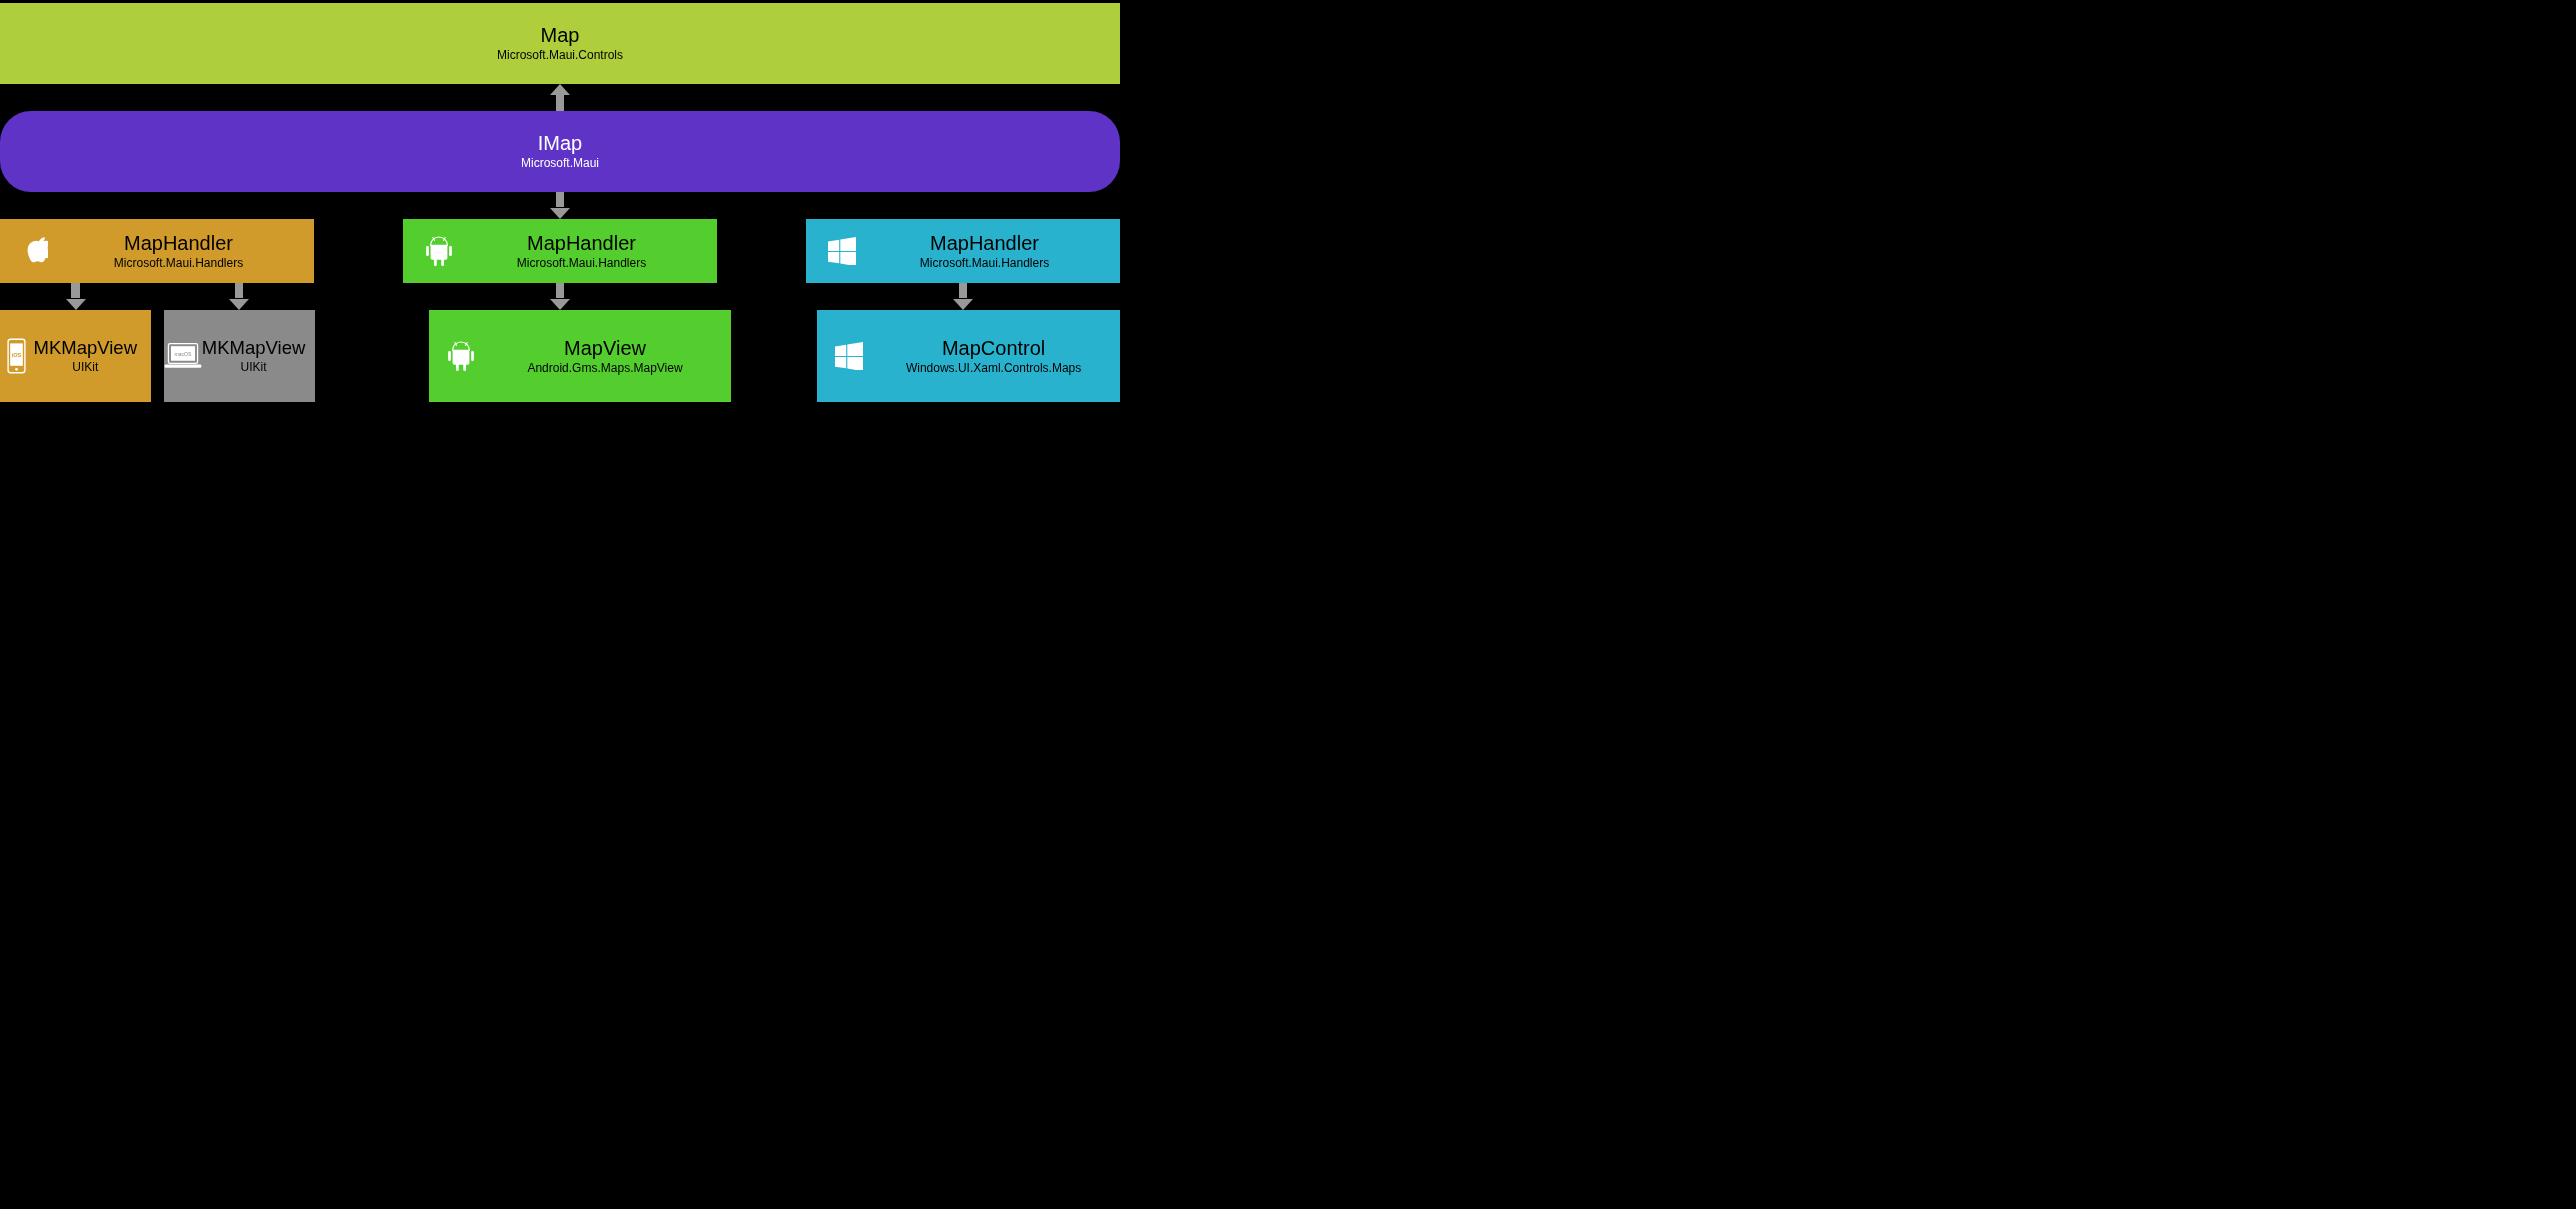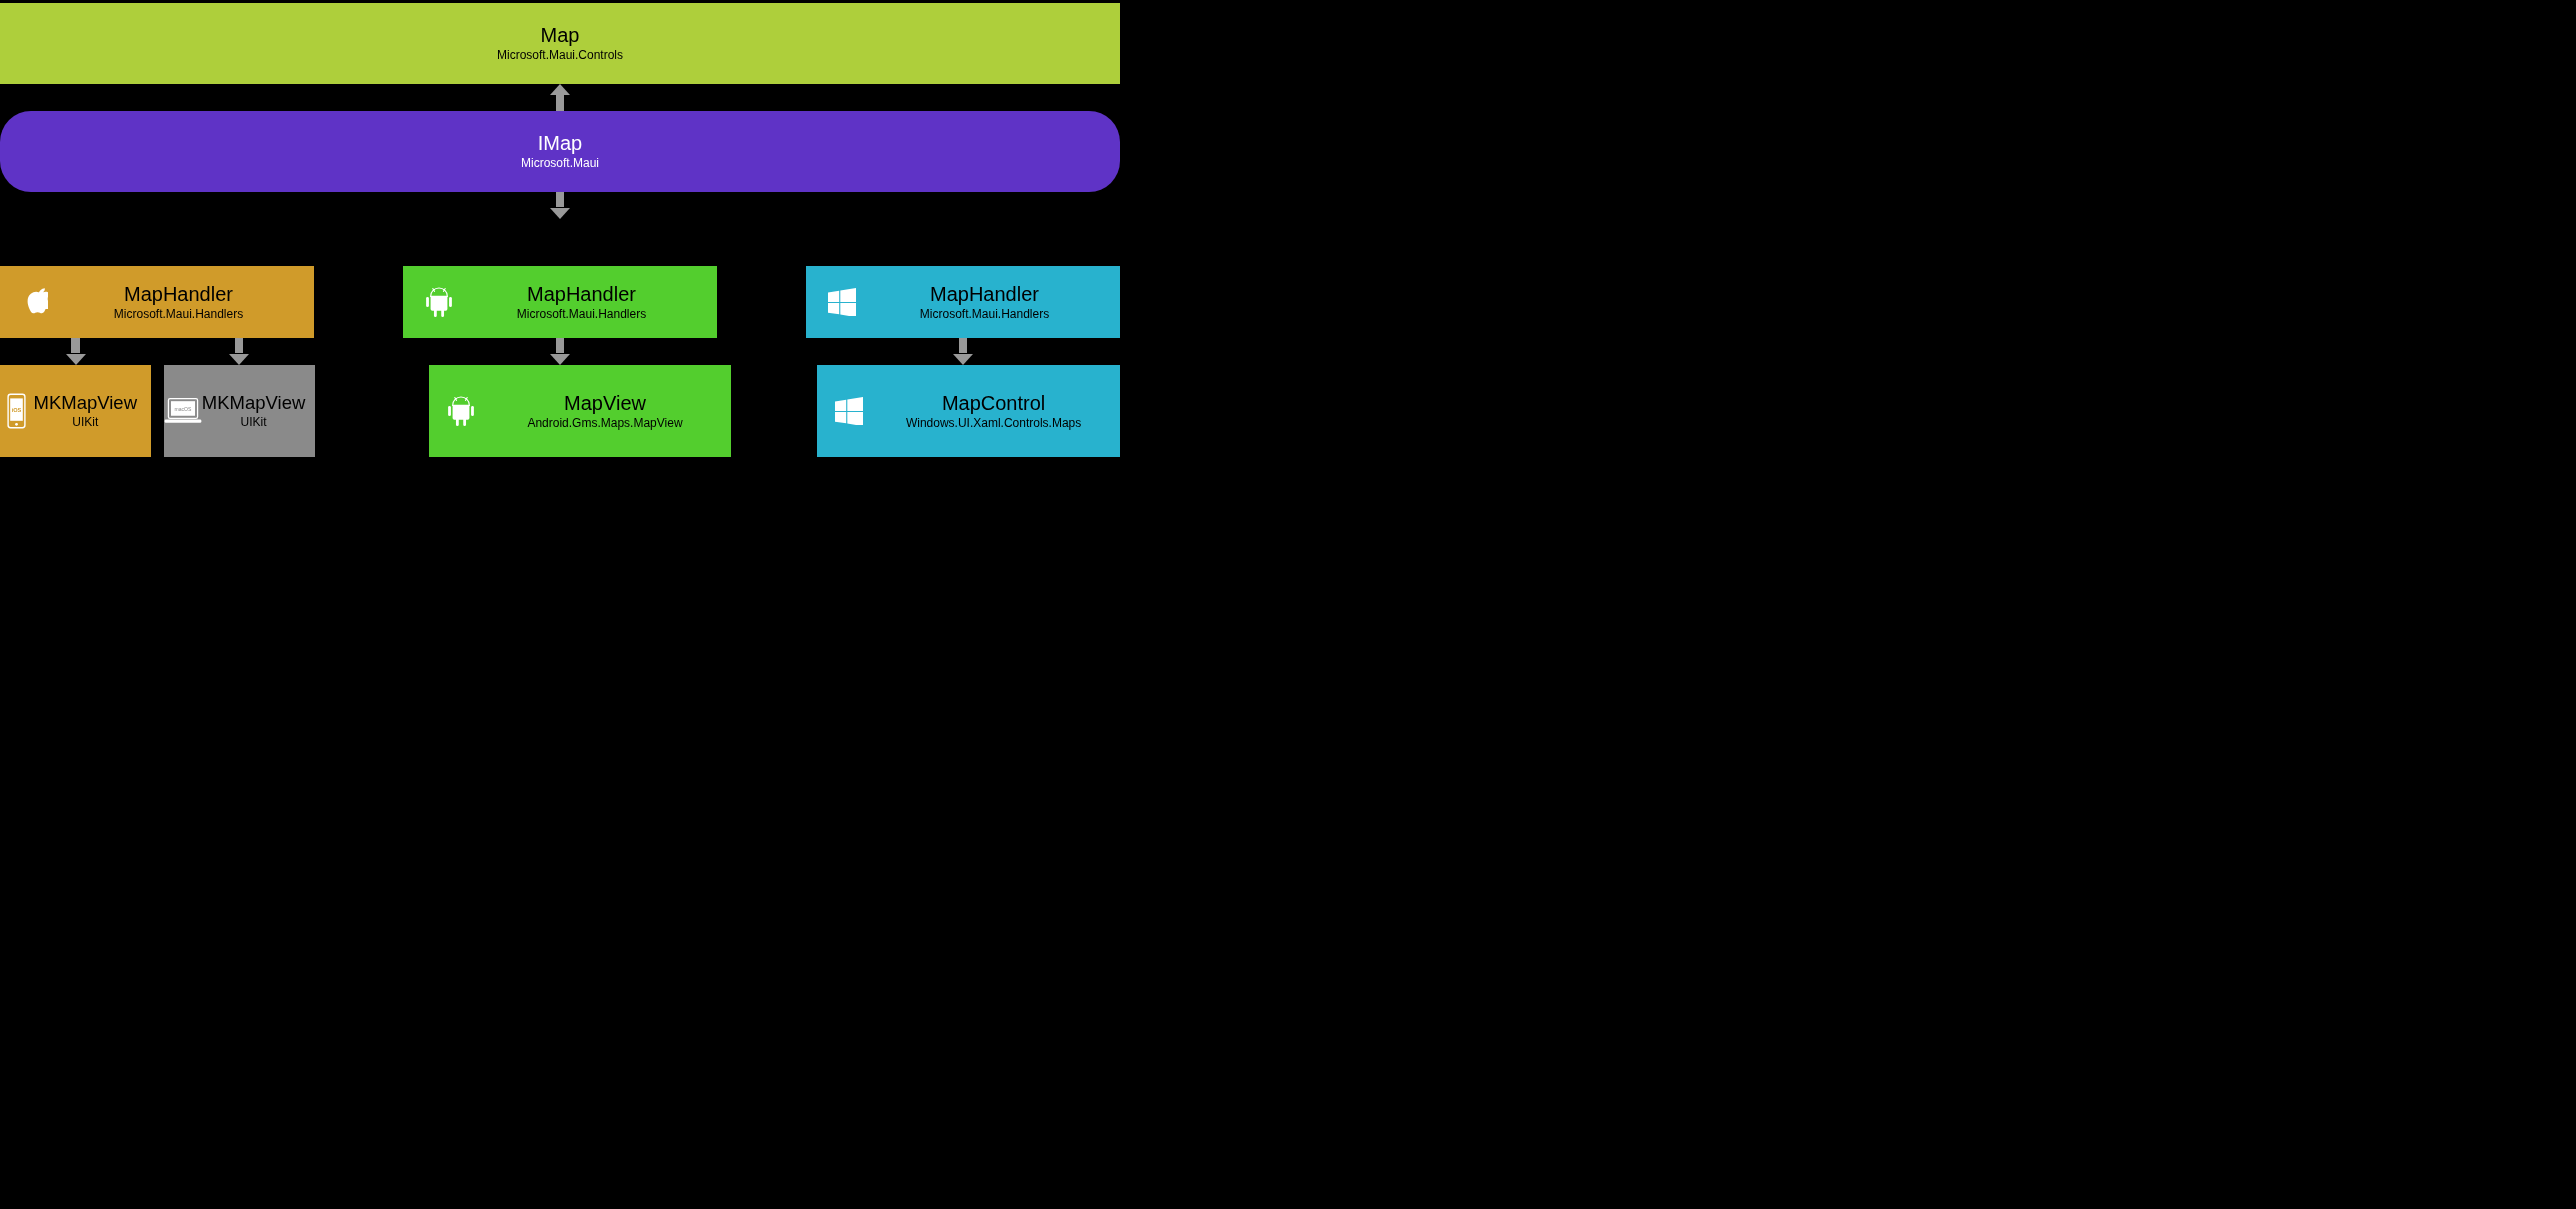--- a/index.html
+++ b/index.html
@@ -35,23 +35,22 @@
     width: 1120px;
     height: 81px;
     color: #fff;
     border-radius: 31px;
   }
 
   
   .handlers { justify-content: space-between; width: 1120px; }
   .handler {
     width: 314px;
-    height: 72px;
+    height: 64px;
     justify-content: center;
-    margin-top: 47px;
   }
   .handler .icon { width: 71px; display:flex; align-items:center; justify-content:center; }
   .handler .texts { flex: 1; text-align: center; padding-right: 28px; }
   .apple-bg { background: #d09b2a; }
   .android-bg { background: #53ce2e; }
   .windows-bg { background: #28b2ce; }
 
   
   .natives { width: 1120px; }
   .native {
@@ -191,21 +190,21 @@
   </div>
   <div class="aslot" style="width:89px;"></div>
   <div class="aslot" style="width:314px;">
     <div class="arrow down">
         <div class="shaft"></div>
         <div class="head"></div>
       </div>
   </div>
 </div>
 
-<div class="row natives" style="justify-content:flex-start;">
+<div class="row natives" style="justify-content:flex-end;">
   <div class="box native ios-bg">
     <div class="icon">
       <svg class="pi" width="21" height="36" viewBox="0 0 60 100">
         <rect x="6" y="2" width="48" height="96" rx="7" fill="none" stroke="#fff" stroke-width="4"></rect>
         <rect x="12" y="14" width="36" height="64" fill="#fff"></rect>
         <text x="30" y="52" text-anchor="middle" font-size="16" fill="#d09b2a" font-family="Arial" font-weight="600">iOS</text>
         <circle cx="30" cy="88" r="4" fill="#fff"></circle>
       </svg>
     </div>
     <div class="texts">

